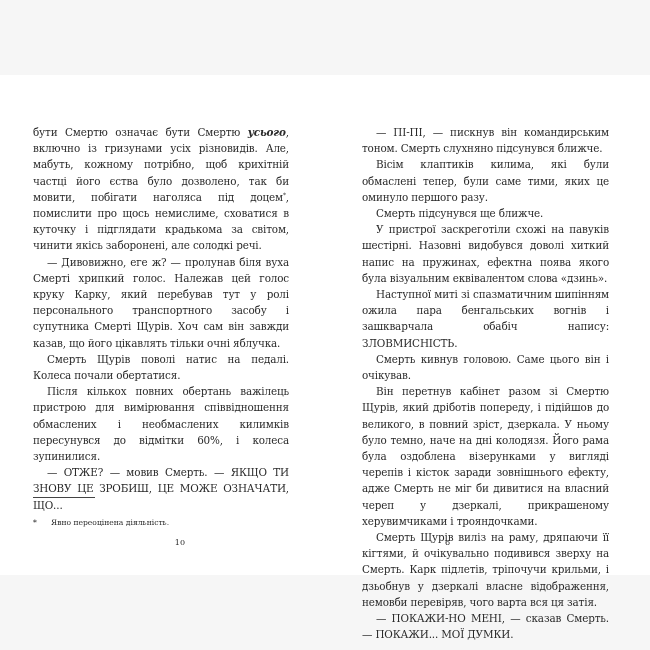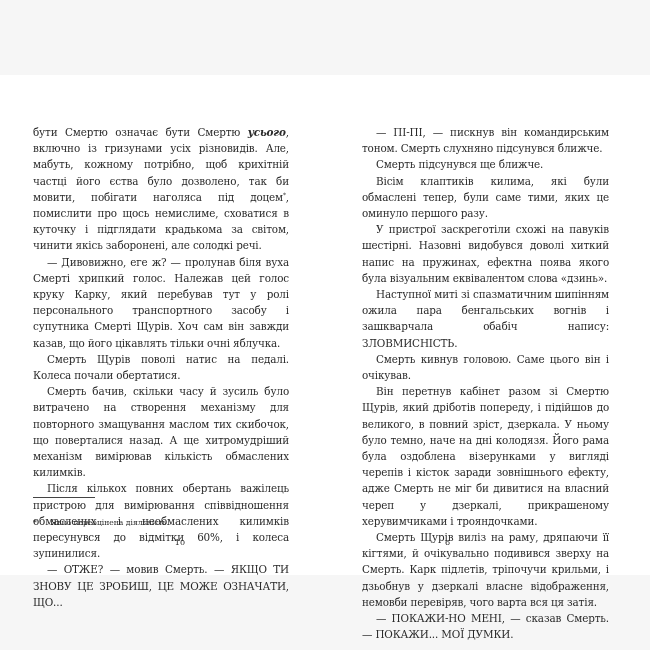--- a/index.html
+++ b/index.html
@@ -50,39 +50,38 @@
 </head>
 <body>
 
 <div class="spread">
 
   <div class="page page-left">
     <div class="column">
       <p class="noindent"><span>бути Смертю означає бути Смертю </span><em>усього</em><span>, включно із гризунами усіх різновидів. Але, мабуть, кожному потрібно, щоб крихітній частці його єства було дозволено, так би мовити, побігати наголяса під доцем</span><sup>*</sup><span>, помислити про щось немислиме, сховатися в куточку і підглядати крадькома за світом, чинити якісь заборонені, але солодкі речі.</span></p>
       <p>— Дивовижно, еге ж? — пролунав біля вуха Смерті хрипкий голос. Належав цей голос круку Карку, який перебував тут у ролі персонального транспортного засобу і супутника Смерті Щурів. Хоч сам він завжди казав, що його цікавлять тільки очні яблучка.</p>
       <p>Смерть Щурів поволі натис на педалі. Колеса почали обертатися.</p>
-      <p>Смерть бачив, скільки часу й зусиль було витрачено на створення механізму для повторного змащування маслом тих скибочок, що поверталися назад. А ще хитромудріший механізм вимірював кількість обмаслених килимків.</p>
       <p>Після кількох повних обертань важілець пристрою для вимірювання співвідношення обмаслених і необмаслених килимків пересунувся до відмітки 60%, і колеса зупинилися.</p>
       <p>— ОТЖЕ? — мовив Смерть. — ЯКЩО ТИ ЗНОВУ ЦЕ ЗРОБИШ, ЦЕ МОЖЕ ОЗНАЧАТИ, ЩО...</p>
 
     </div>
 
     <div class="fn-rule"></div>
     <div class="footnote">
       <span class="mark">*</span><span>Явно переоцінена діяльність.</span>
     </div>
 
     <div class="pagenum">10</div>
   </div>
 
   <div class="page page-right">
     <div class="column">
       <p>— ПІ-ПІ, — пискнув він командирським тоном. Смерть слухняно підсунувся ближче.</p>
+      <p>Вісім клаптиків килима, які були обмаслені тепер, були саме тими, яких це оминуло першого разу.</p>
       <p>Смерть підсунувся ще ближче.</p>
-      <p>Вісім клаптиків килима, які були обмаслені тепер, були саме тими, яких це оминуло першого разу.</p>
       <p>У пристрої заскреготіли схожі на павуків шестірні. Назовні видобувся доволі хиткий напис на пружинах, ефектна поява якого була візуальним еквівалентом слова «дзинь».</p>
       <p>Наступної миті зі спазматичним шипінням ожила пара бенгальських вогнів і зашкварчала обабіч напису: ЗЛОВМИСНІСТЬ.</p>
       <p>Смерть кивнув головою. Саме цього він і очікував.</p>
       <p>Він перетнув кабінет разом зі Смертю Щурів, який дріботів попереду, і підійшов до великого, в повний зріст, дзеркала. У ньому було темно, наче на дні колодязя. Його рама була оздоблена візерунками у вигляді черепів і кісток заради зовнішнього ефекту, адже Смерть не міг би дивитися на власний череп у дзеркалі, прикрашеному херувимчиками і трояндочками.</p>
       <p>Смерть Щурів виліз на раму, дряпаючи її кігтями, й очікувально подивився зверху на Смерть. Карк підлетів, тріпочучи крильми, і дзьобнув у дзеркалі власне відображення, немовби перевіряв, чого варта вся ця затія.</p>
       <p>— ПОКАЖИ-НО МЕНІ, — сказав Смерть. — ПОКАЖИ... МОЇ ДУМКИ.</p>
 
     </div>
 
     <div class="pagenum">6</div>

